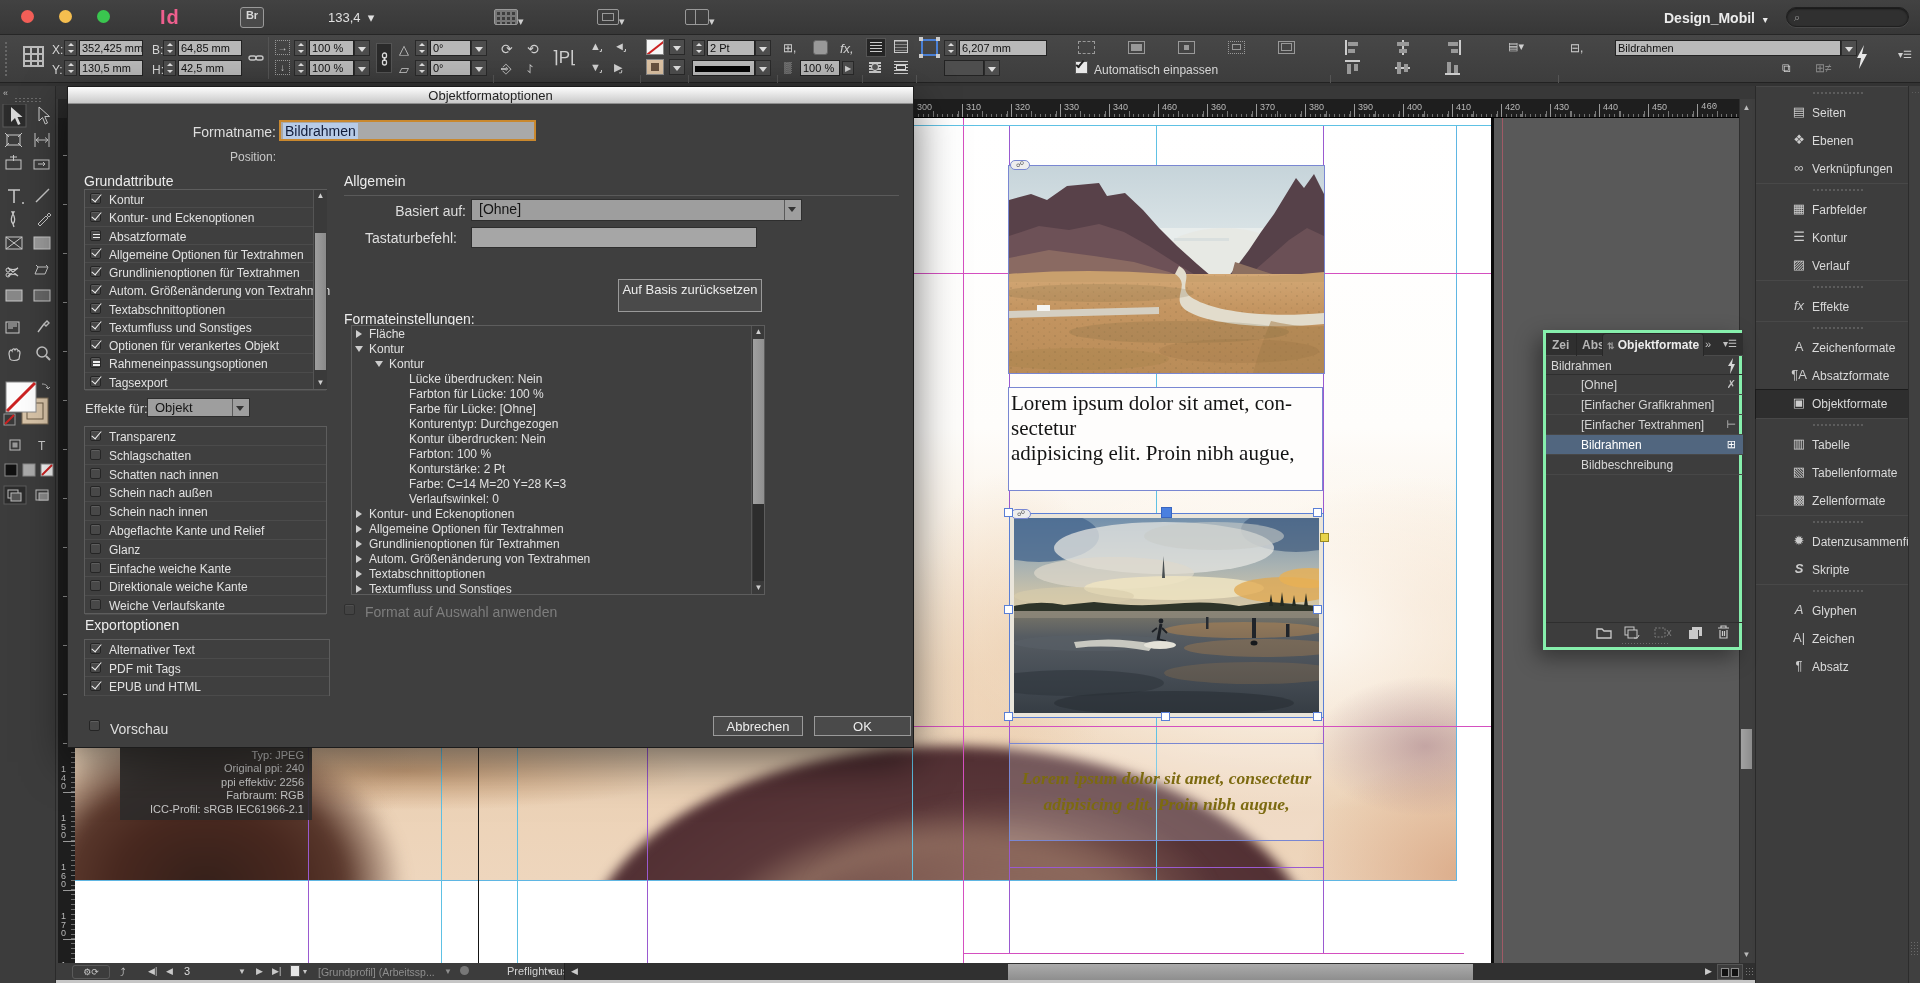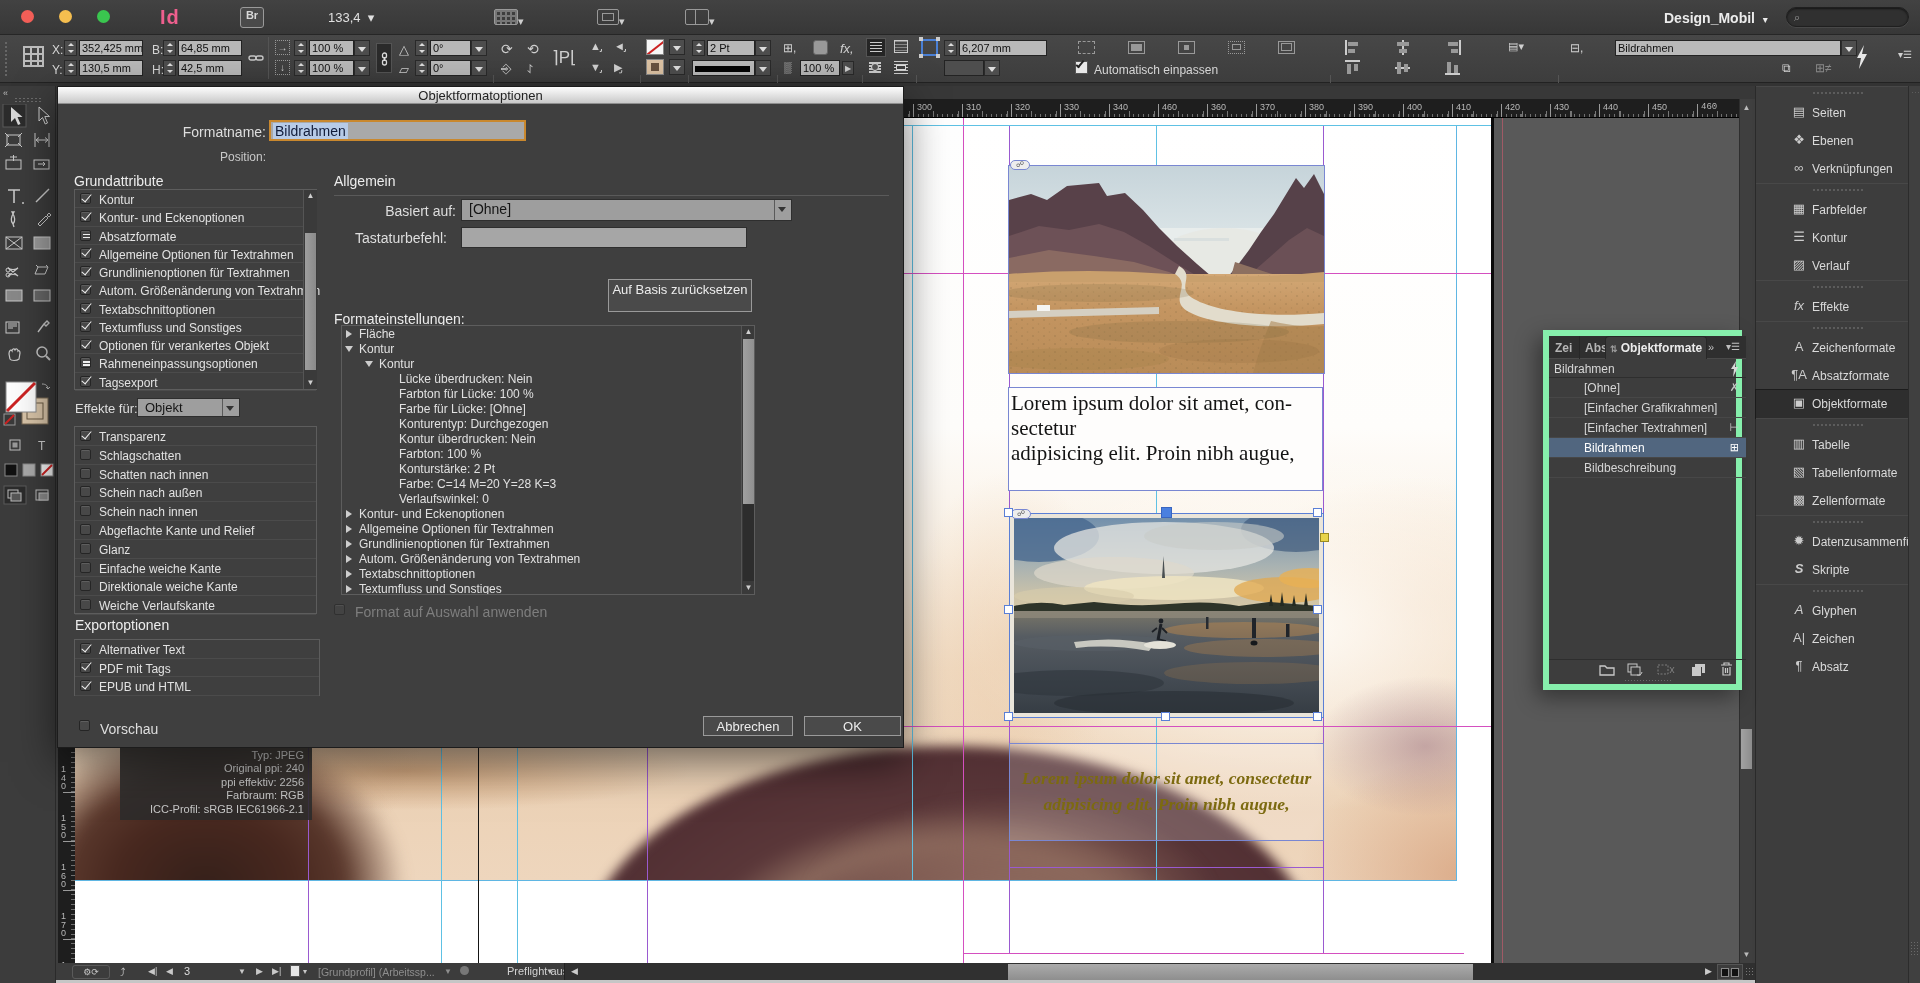--- a/index.html
+++ b/index.html
@@ -86,21 +86,21 @@
   filter:blur(5px); }
 #darkblob { position:absolute; left:-70px; top:600px; width:400px; height:320px; border-radius:45%;
   background:radial-gradient(closest-side, #35201a 0%, #48281f 45%, #5a382c 70%, rgba(90,56,44,0) 100%); filter:blur(7px);}
 .badge { position:absolute; width:20px; height:10px; background:#ededed; border:1px solid #7987d2; border-radius:5px;
   color:#666; font-size:8px; line-height:8px; text-align:center; }
 .hdl { position:absolute; width:9px; height:9px; background:#fff; border:1px solid #5a7fd6; }
 #yhdl { position:absolute; left:1245px; top:415px; width:9px; height:9px; background:#e8d44a; border:1px solid #9a8a20; }
 #tooltip { position:absolute; left:45px; top:628px; width:192px; background:rgba(44,44,44,.87);
   color:#c6c6c6; font-size:11px; line-height:13.4px; text-align:right; padding:3px 8px 4px 4px; }
 
-#dialog { position:absolute; left:57px; top:86px; width:847px; height:662px; background:#3f3f3f;
+#dialog { position:absolute; left:67px; top:86px; width:847px; height:662px; background:#3f3f3f;
   border:1px solid #1c1c1c; box-shadow:0 14px 40px rgba(0,0,0,.55); }
 #dtitle { position:absolute; left:0; top:0; width:845px; height:17px;
   background:linear-gradient(#fdfdfd,#c9c9c9); color:#222; font-size:13px; text-align:center; line-height:17px; border-bottom:1px solid #8e8e8e;}
 .dlab { position:absolute; color:#dedede; font-size:13px; }
 .dhead { position:absolute; color:#ececec; font-size:14px; }
 .dbox { position:absolute; border:1px solid #5d5d5d; background:#3f3f3f; }
 .chkrow { position:relative; height:18px; border-bottom:1px solid #4b4b4b; }
 .cb { position:absolute; left:5px; top:3px; width:11px; height:11px; background:#484848; border:1px solid #252525; border-radius:2px; box-shadow:inset 0 1px 0 rgba(255,255,255,.12);}
 .cb.on:before { content:""; position:absolute; left:2.5px; top:-2.5px; width:4px; height:9px;
   border-right:1.8px solid #f2f2f2; border-bottom:1.8px solid #f2f2f2; transform:rotate(40deg);}
@@ -124,22 +124,22 @@
 #dock { position:absolute; left:1755px; top:86px; width:153px; height:897px; background:#3d3d3d; border-left:1px solid #2a2a2a;}
 #dockedge { position:absolute; left:1908px; top:86px; width:12px; height:897px; background:#404040; border-left:1px solid #2c2c2c;}
 .ditem { position:relative; height:28px; }
 .ditem .dico { position:absolute; left:35px; top:5px; width:16px; height:16px; color:#cccccc; font-size:13px; line-height:16px; text-align:center;}
 .ditem .dtxt { position:absolute; left:56px; top:7px; font-size:12px; color:#dadada; white-space:nowrap;}
 .dgrip { height:13px; position:relative; border-top:1px solid #484848; }
 .dgrip:before { content:""; position:absolute; left:56px; top:4px; width:52px; height:4px;
   background-image:radial-gradient(#5c5c5c 1px, transparent 1px); background-size:4px 4px; }
 .ditem.sel { background:#2e2e2e; outline:1px solid #1c1c1c; }
 
-#fpanel { position:absolute; left:1543px; top:330px; width:199px; height:360px; background:#3d3d3d;
-  border:6px solid #86efac; box-shadow:-6px 8px 20px rgba(0,0,0,.4);}
+#fpanel { position:absolute; left:1543px; top:330px; width:199px; height:320px; background:#3d3d3d;
+  border:3px solid #86efac; box-shadow:-6px 8px 20px rgba(0,0,0,.4);}
 #ftabs { position:absolute; left:0; top:0; width:197px; height:23px; background:#2f2f2f; border-bottom:1px solid #4a4a4a;}
 #ftab-active { position:absolute; left:56px; top:0; width:102px; height:23px; background:#3d3d3d;
   border-radius:4px 4px 0 0; border:1px solid #272727; border-bottom:none; color:#ececec; font-size:12px;
   font-weight:bold; line-height:22px; text-align:center; }
 .frow { position:absolute; left:0; width:197px; height:20px; border-bottom:1px solid #474747; }
 .frow.sel { background:#51667f; }
 .ftxt { position:absolute; left:35px; top:3px; font-size:12px; color:#d6d6d6; }
 .fico { position:absolute; right:7px; top:3px; font-size:11px; color:#c6c6c6; }
 #fbottom { position:absolute; left:0; bottom:5px; width:197px; height:20px; border-top:1px solid #2e2e2e;
   color:#c9c9c9; font-size:12px; }

